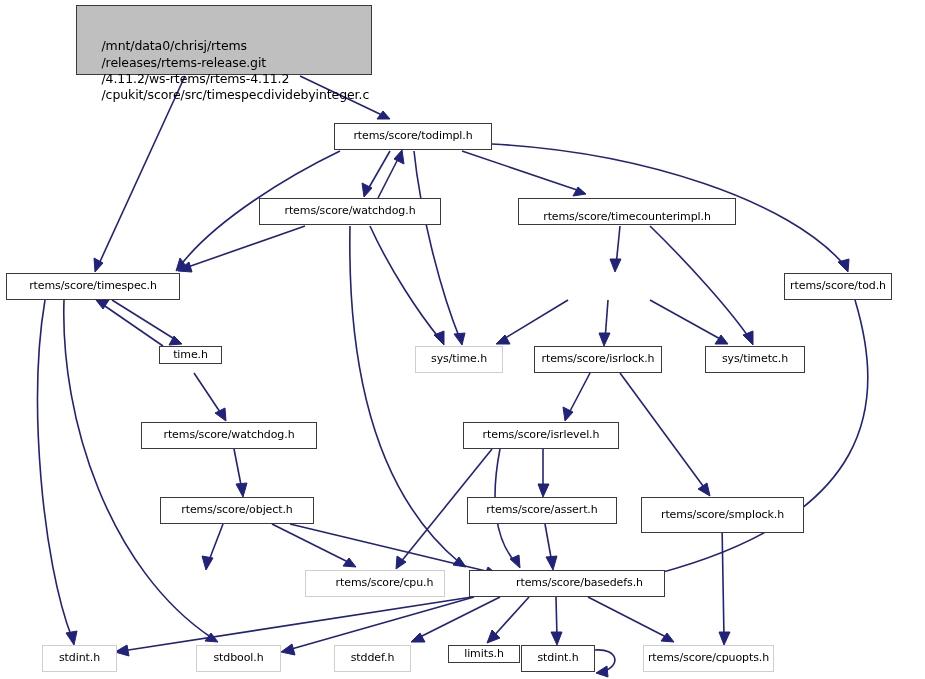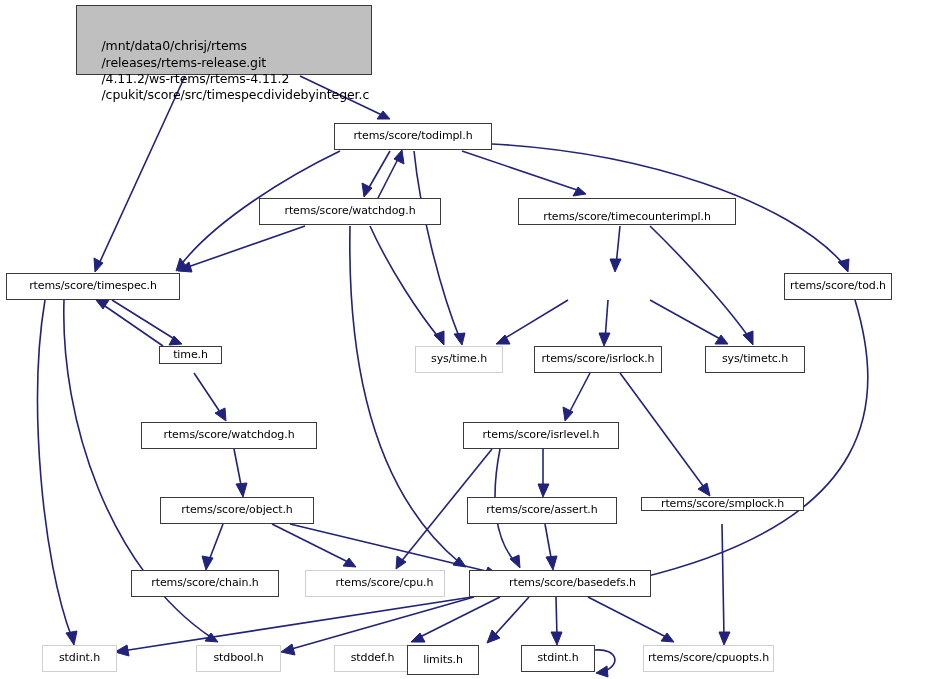--- a/index.html
+++ b/index.html
@@ -247,49 +247,46 @@
   </div>
 
   <div class="node-box" style="left:160px; top:497px; width:154px; height:27px;">
     <span class="node-label">rtems/score/object.h</span>
   </div>
 
   <div class="node-box" style="left:467px; top:497px; width:150px; height:27px;">
     <span class="node-label">rtems/score/assert.h</span>
   </div>
 
-  <div class="node-box" style="left:641px; top:497px; width:163px; height:14px;">
+  <div class="node-box" style="left:641px; top:497px; width:163px; height:36px;">
     <span class="node-label">rtems/score/smplock.h</span>
   </div>
 
-  <div class="node-box" style="left:131px; top:570px; width:148px; height:27px;">
-    <span class="node-label">rtems/score/chain.h</span>
-  </div>
 
   <div class="node-box gray-border" style="left:305px; top:570px; width:140px; height:27px;padding-left:24px;">
     <span class="node-label">rtems/score/cpu.h</span>
   </div>
 
-  <div class="node-box" style="left:469px; top:570px; width:182px; height:27px;padding-left:30px;">
+  <div class="node-box" style="left:469px; top:570px; width:196px; height:27px;padding-left:30px;">
     <span class="node-label">rtems/score/basedefs.h</span>
   </div>
 
   <div class="node-box gray-border" style="left:42px; top:645px; width:75px; height:27px;">
     <span class="node-label">stdint.h</span>
   </div>
 
   <div class="node-box gray-border" style="left:196px; top:645px; width:85px; height:27px;">
     <span class="node-label">stdbool.h</span>
   </div>
 
   <div class="node-box gray-border" style="left:334px; top:645px; width:77px; height:27px;">
     <span class="node-label">stddef.h</span>
   </div>
 
-  <div class="node-box" style="left:407px; top:645px; width:72px; height:30px;">
+  <div class="node-box" style="left:448px; top:645px; width:72px; height:18px;">
     <span class="node-label">limits.h</span>
   </div>
 
   <div class="node-box" style="left:521px; top:645px; width:74px; height:27px;">
     <span class="node-label">stdint.h</span>
   </div>
 
   <div class="node-box gray-border" style="left:643px; top:645px; width:131px; height:27px;">
     <span class="node-label">rtems/score/cpuopts.h</span>
   </div>

